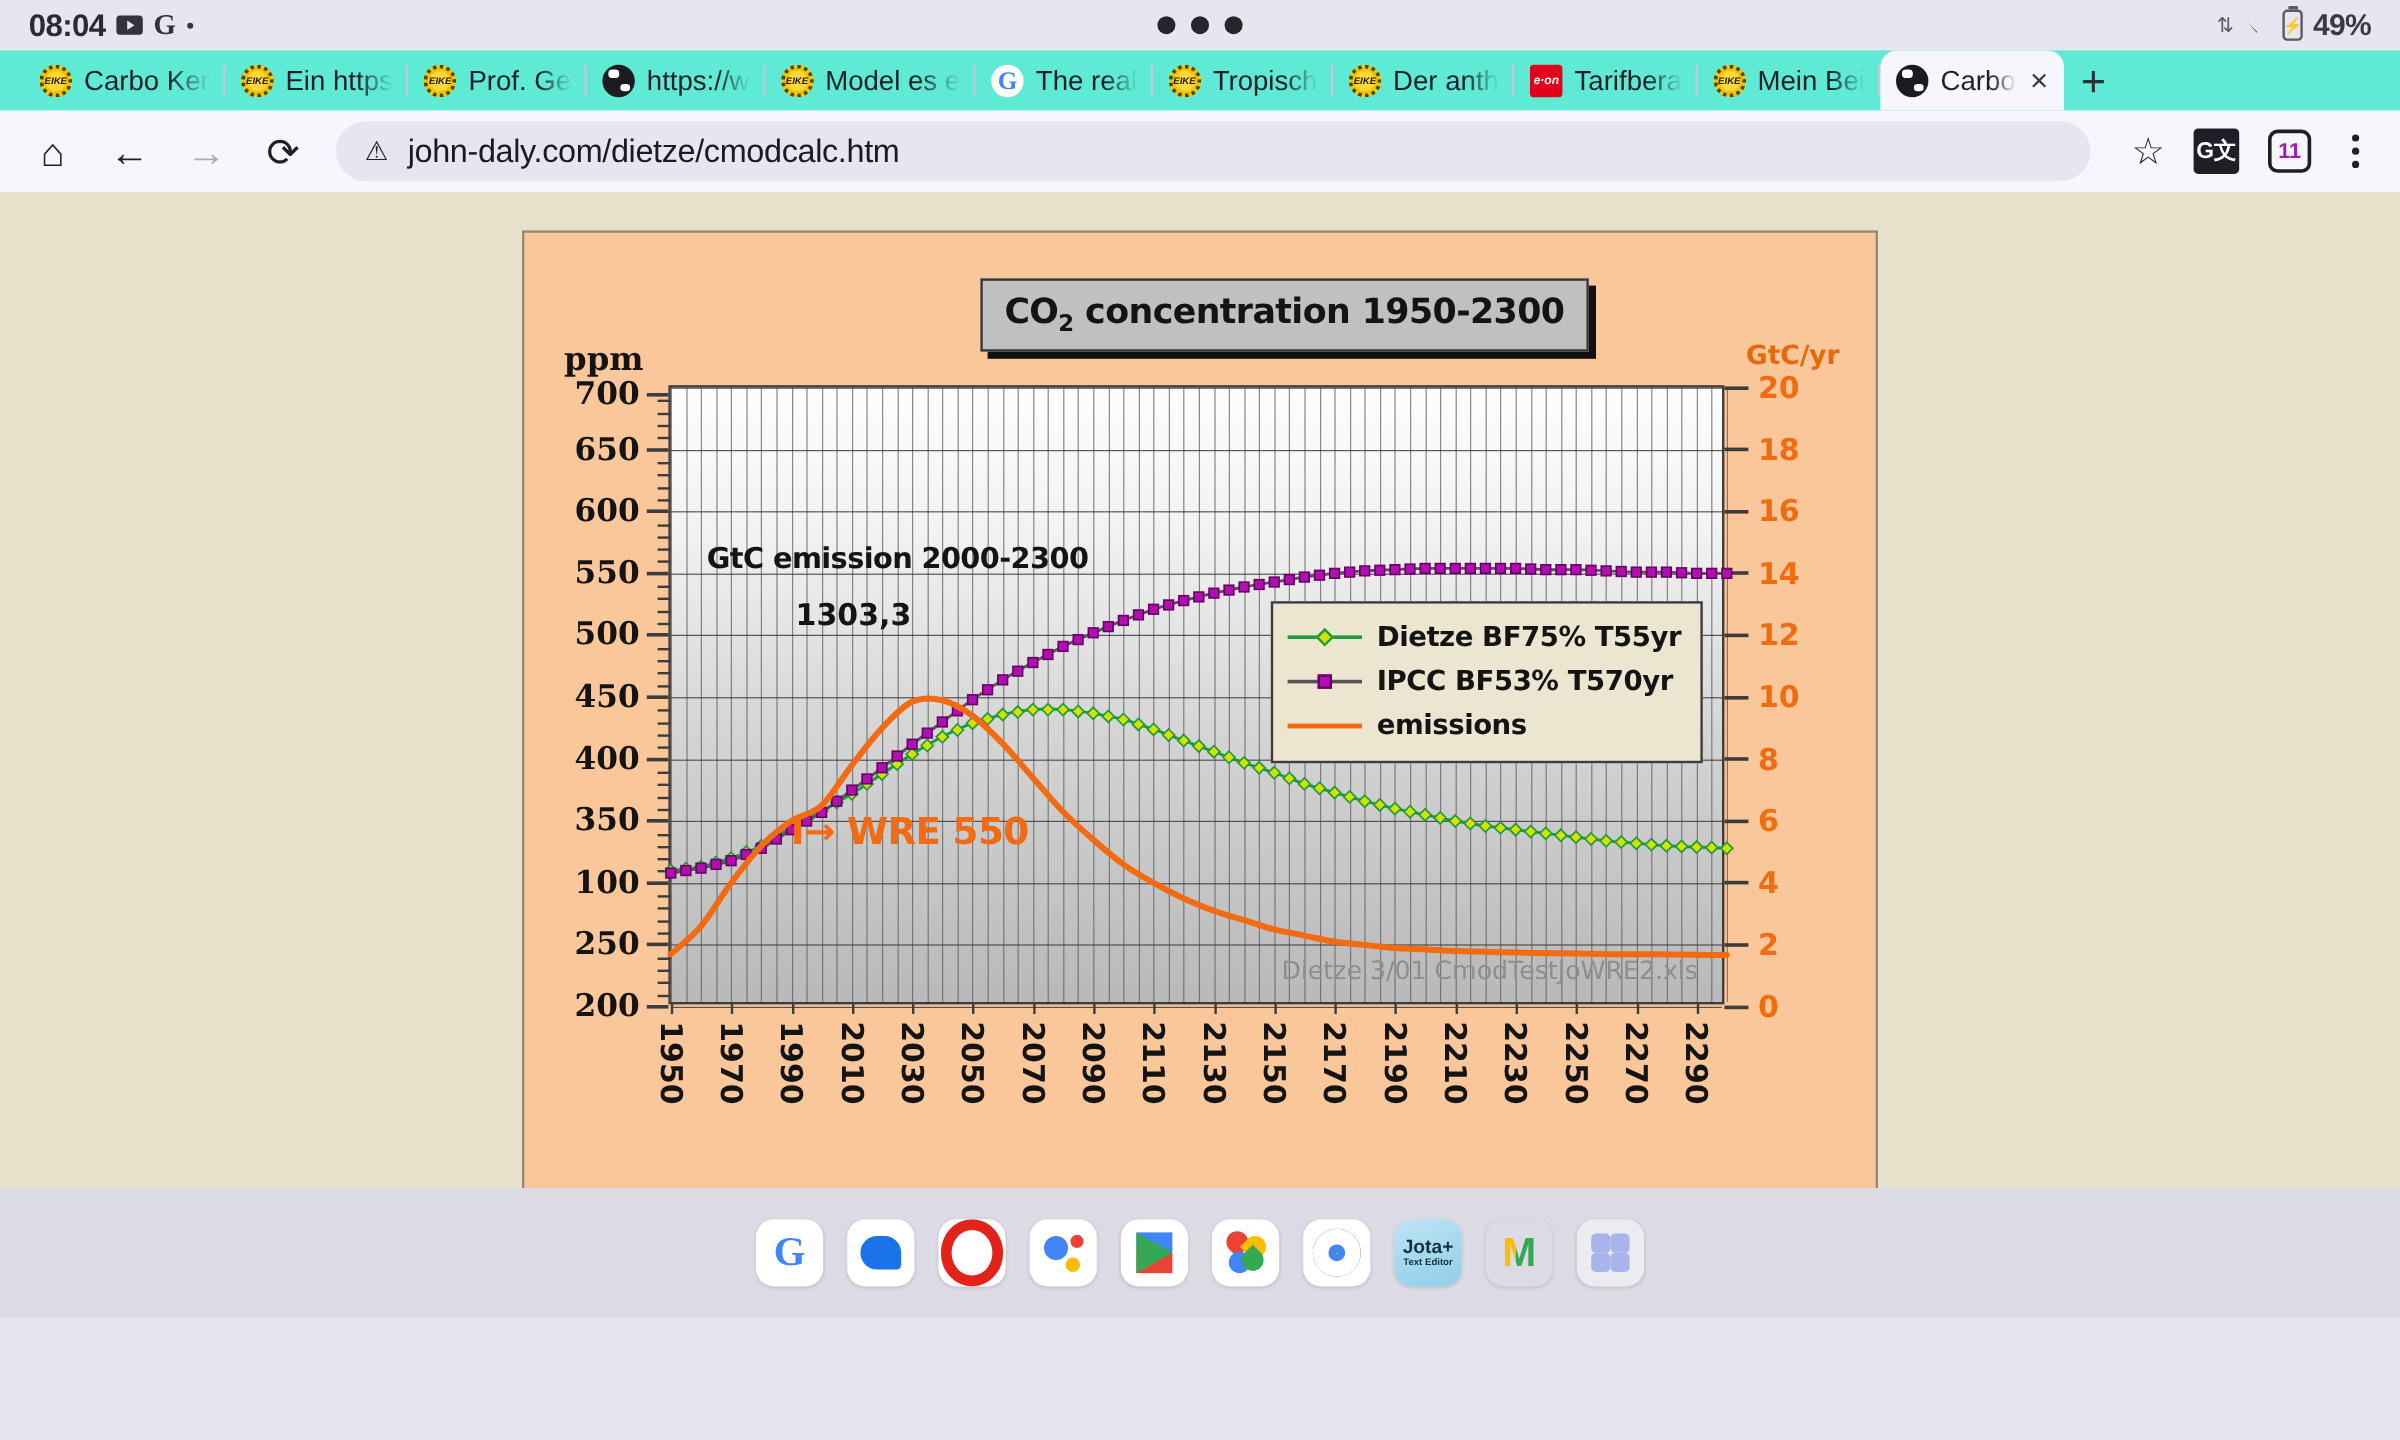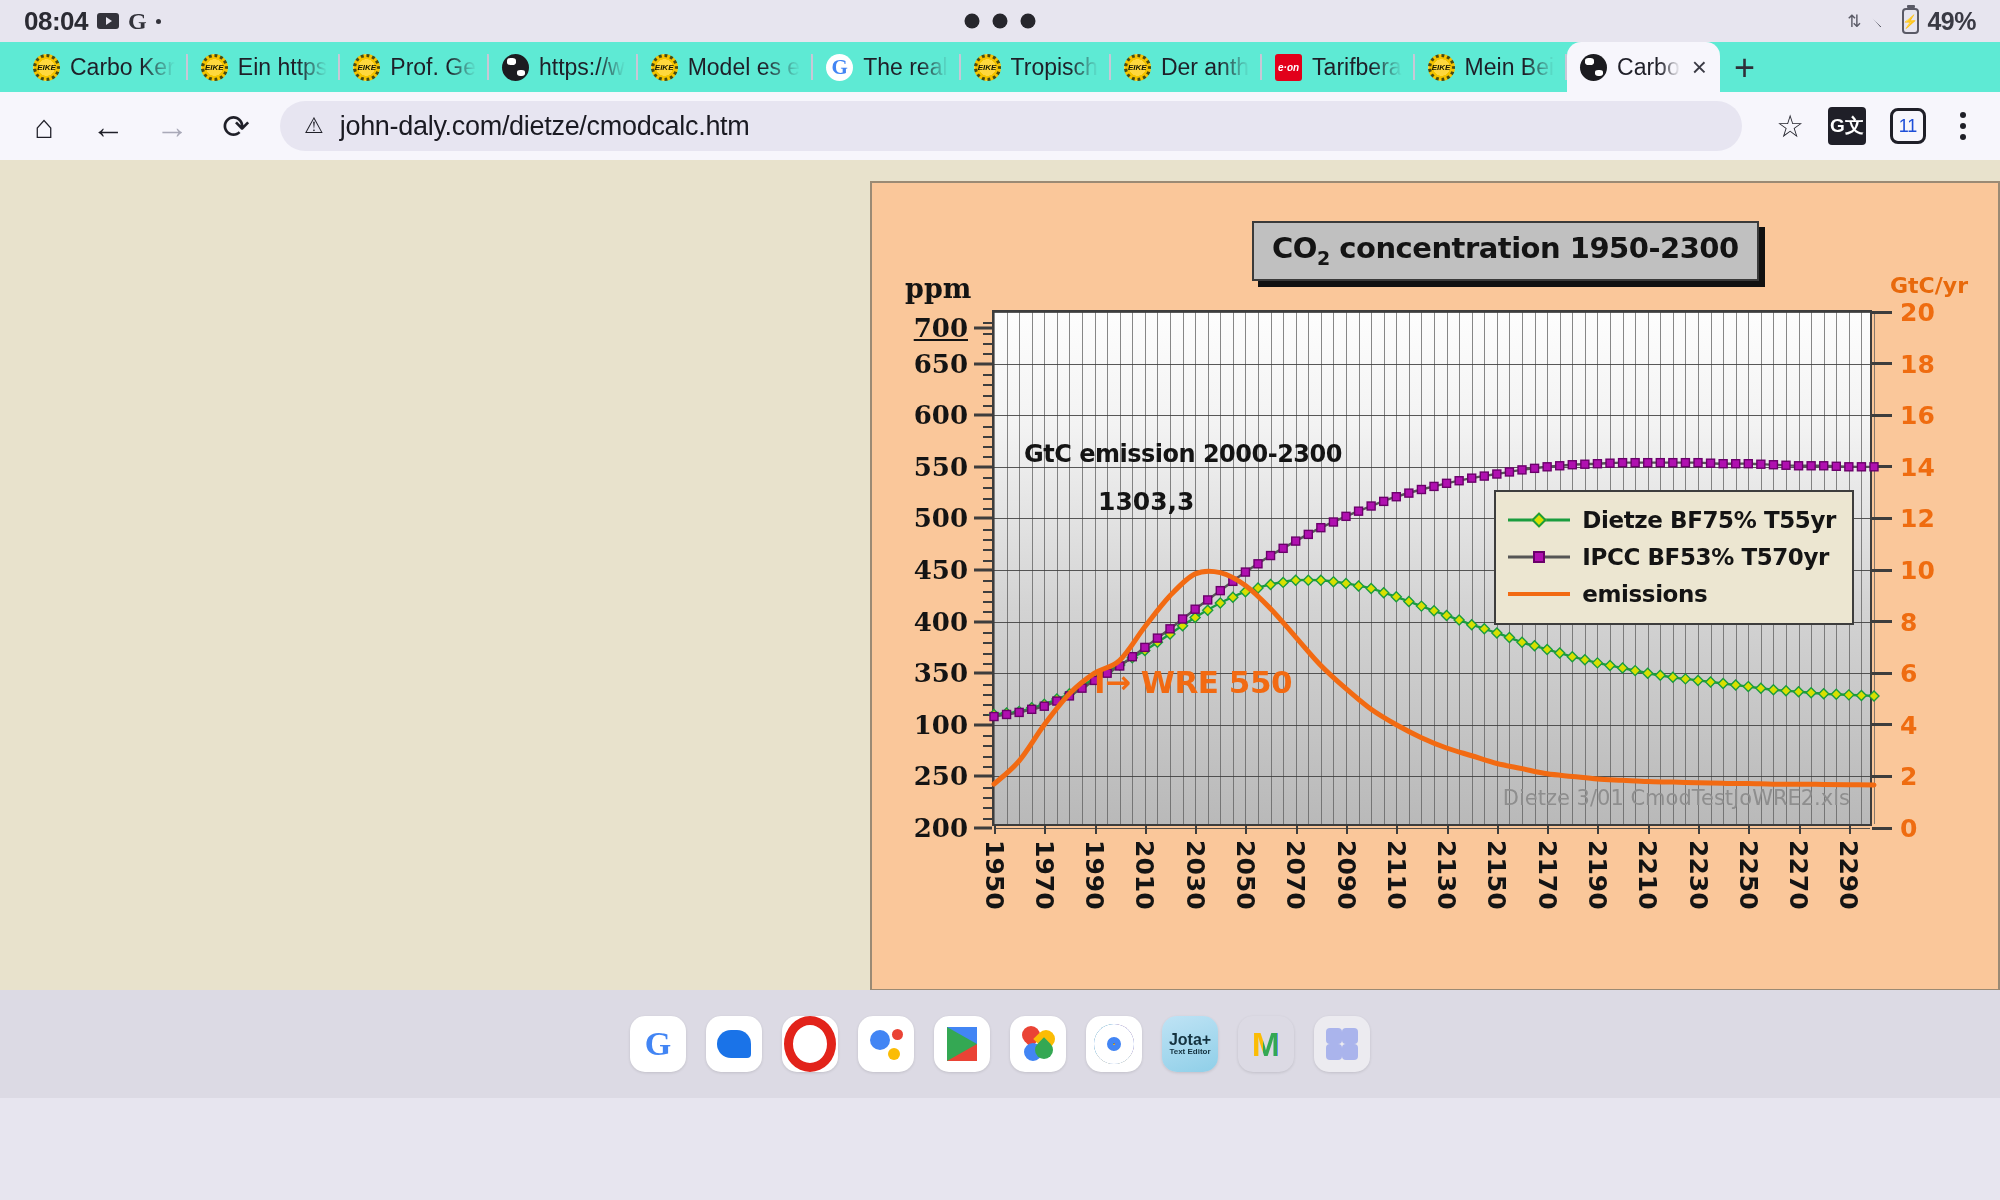--- a/index.html
+++ b/index.html
@@ -147,30 +147,30 @@
   .url-text { font-size: 27px; color: #1a1a22; letter-spacing: -0.3px; }
   .star-ico { font-size: 31px; color: #1f1f28; line-height:1; }
   .tr-ico {
     width: 38px; height: 38px; background:#1f1f28; border-radius: 4px;
     color:#fff; display:flex;align-items:center;justify-content:center;
     font-size: 19px; font-weight:700;
   }
   .tabcount {
     width: 36px; height: 36px; border: 3px solid #1f1f28; border-radius: 8px;
     display:flex;align-items:center;justify-content:center;
-    font-size: 18px; font-weight: 400; color:#1d4ed8;
+    font-size: 18px; font-weight: 700; color:#a21caf;
   }
   .kebab { display:flex; flex-direction:column; gap:5px; padding: 4px 10px; }
   .kebab i { width:6px;height:6px;border-radius:50%;background:#1f1f28; }
 
   
   .page {
     width: 100%; height: 938px; background: #e8e2cc;
-    display: flex; flex-direction: column; align-items: flex-end;
-    padding-top: 21px;
+    display: flex; flex-direction: column; align-items: center;
+    padding-top: 32px;
     position: relative;
   }
 
   .figure-frame {
     width: 1130px; height: 810px;
     background: #fac79a;
     border: 2px solid #9a8a74;
     position: relative;
   }
 
@@ -531,21 +531,21 @@
           <i style="top: 154.8px;"></i>
           <i style="top: 206.4px;"></i>
           <i style="top: 258px;"></i>
           <i style="top: 309.6px;"></i>
           <i style="top: 361.2px;"></i>
           <i style="top: 412.8px;"></i>
           <i style="top: 464.4px;"></i>
           <i style="top: 516px;"></i>
         </div>
       <div id="yticksL">
-          <div class="ytick-l" style="top: 16px; text-decoration: underline;">700</div>
+          <div class="ytick-l" style="top: 6px;">700</div>
           <div class="ytick-l" style="top: 51.6px;">650</div>
           <div class="ytick-l" style="top: 103.2px;">600</div>
           <div class="ytick-l" style="top: 154.8px;">550</div>
           <div class="ytick-l" style="top: 206.4px;">500</div>
           <div class="ytick-l" style="top: 258px;">450</div>
           <div class="ytick-l" style="top: 309.6px;">400</div>
           <div class="ytick-l" style="top: 361.2px;">350</div>
           <div class="ytick-l" style="top: 412.8px;">100</div>
           <div class="ytick-l" style="top: 464.4px;">250</div>
           <div class="ytick-l" style="top: 516px;">200</div>

